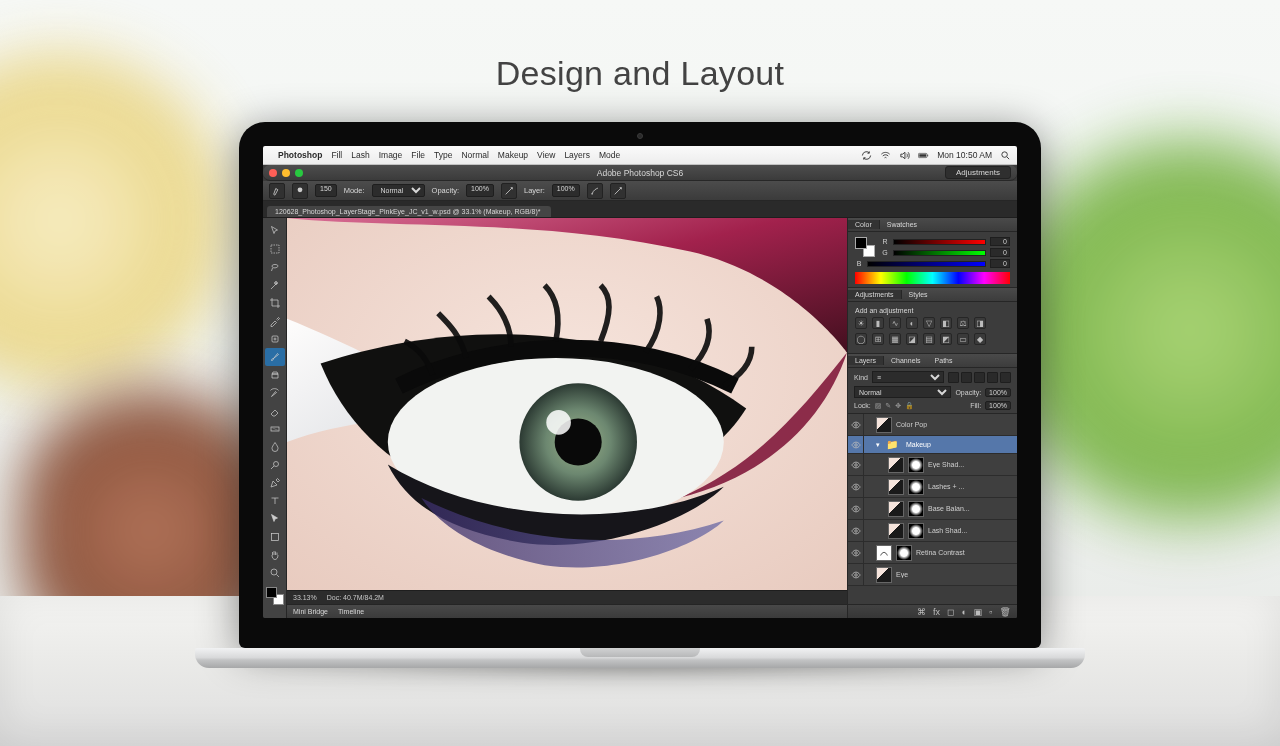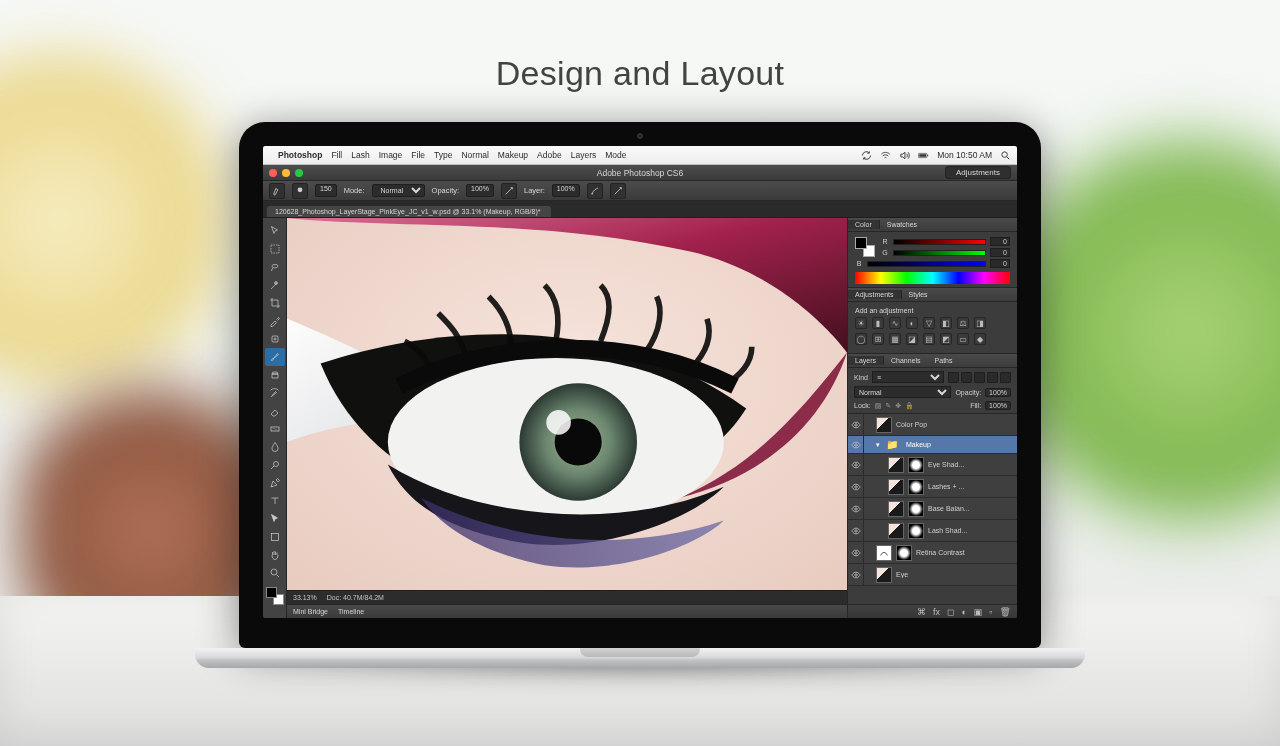--- a/index.html
+++ b/index.html
@@ -42,21 +42,21 @@
   
   .mac-bar { height:17px; background:linear-gradient(#fafafa,#ededed); border-bottom:1px solid #c2c2c2;
     display:flex; align-items:center; color:#2b2b2b; font-size:8.5px; padding:9px 6px; gap:9px; }
   .mac-bar .apple { font-size:11px; line-height:1; }
   .mac-bar .app { font-weight:600; }
   .mac-right { margin-left:auto; display:flex; gap:8px; }
   .mac-right svg { width:11px; height:11px; display:block; }
   
   .ps { flex:1; display:flex; flex-direction:column; background:#3a3a3a; }
   .ps-title { height:16px; background:linear-gradient(#4d4d4d,#3b3b3b); border-bottom:1px solid #272727;
-    display:flex; align-items:center; position:relative; }
+    display:flex; align-items:center; position:relative;border-radius:7px; }
   .traffic { display:flex; gap:5px; padding-left:6px; }
   .dot { width:8px; height:8px; border-radius:50%; }
   .dot.r{background:#ff5f57}.dot.y{background:#ffbd2e}.dot.g{background:#28c940}
   .ps-title .ttl { position:absolute; left:0; right:0; text-align:center; font-size:8.5px; color:#d7d7d7; }
   .ps-title .wsp { margin-left:auto; padding:1px 10px; font-size:8px; background:#2f2f2f;
     border:1px solid #222; border-radius:3px; margin-right:6px; color:#d7d7d7; }
   .opts { height:20px; background:linear-gradient(#4c4c4c,#3b3b3b); border-bottom:1px solid #262626;
     display:flex; align-items:center; gap:7px; padding:0 6px; font-size:7.5px; color:#d7d7d7; }
   .opts .ico { width:16px; height:16px; background:#313131; border:1px solid #222; border-radius:2px;
     display:flex; align-items:center; justify-content:center; }
@@ -145,21 +145,21 @@
       <div class="mac-bar">
         <span class="apple"></span>
         <span class="app">Photoshop</span>
         <span>Fill</span>
         <span>Lash</span>
         <span>Image</span>
         <span>File</span>
         <span>Type</span>
         <span>Normal</span>
         <span>Makeup</span>
-        <span>Adobe</span>
+        <span>View</span>
         <span>Layers</span>
         <span>Mode</span>
         <div class="mac-right">
           <span>
               <svg viewBox="0 0 24 24" stroke="#333" fill="none" stroke-width="2">
                 <path d="M3 12a9 9 0 0 1 15-6M21 12a9 9 0 0 1-15 6"></path>
                 <path d="M18 3v4h-4M6 21v-4h4"></path>
               </svg>
             </span>
           <span>

